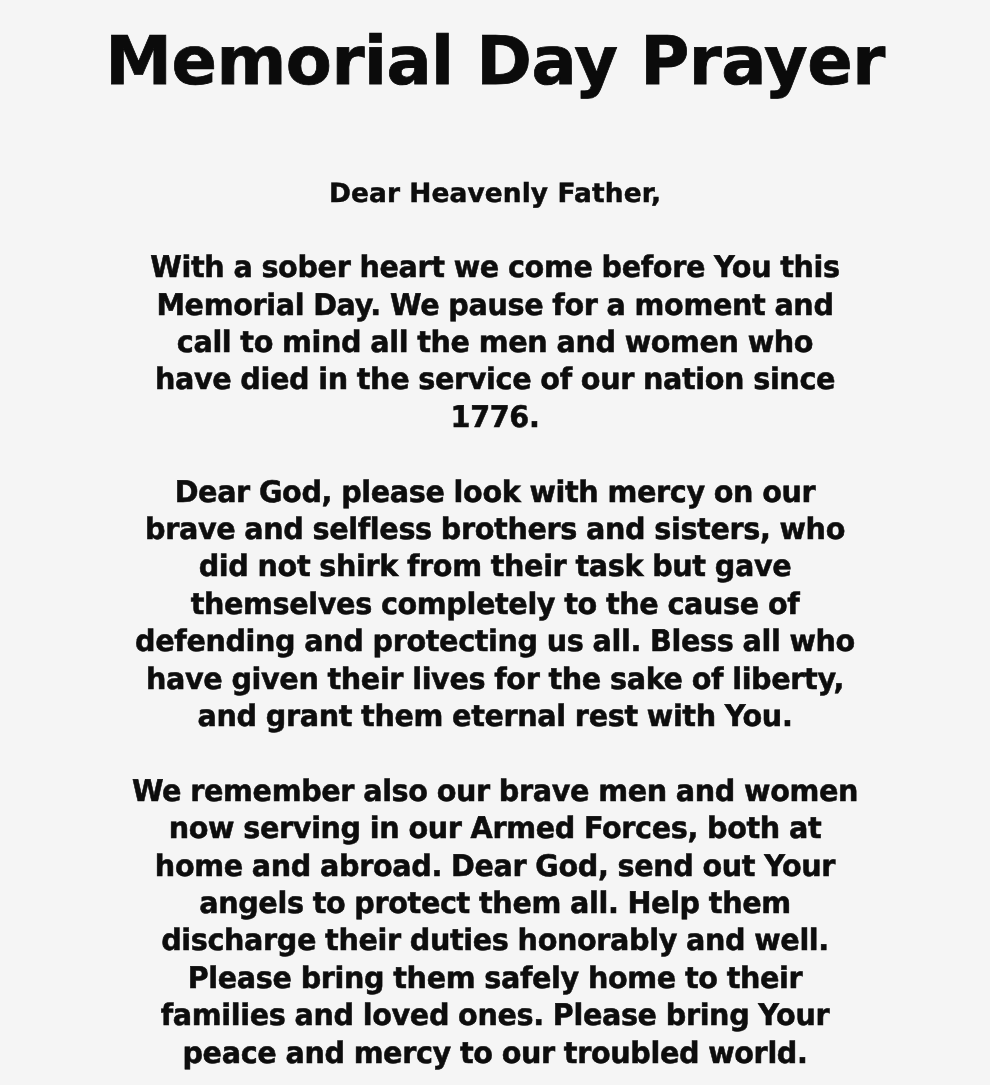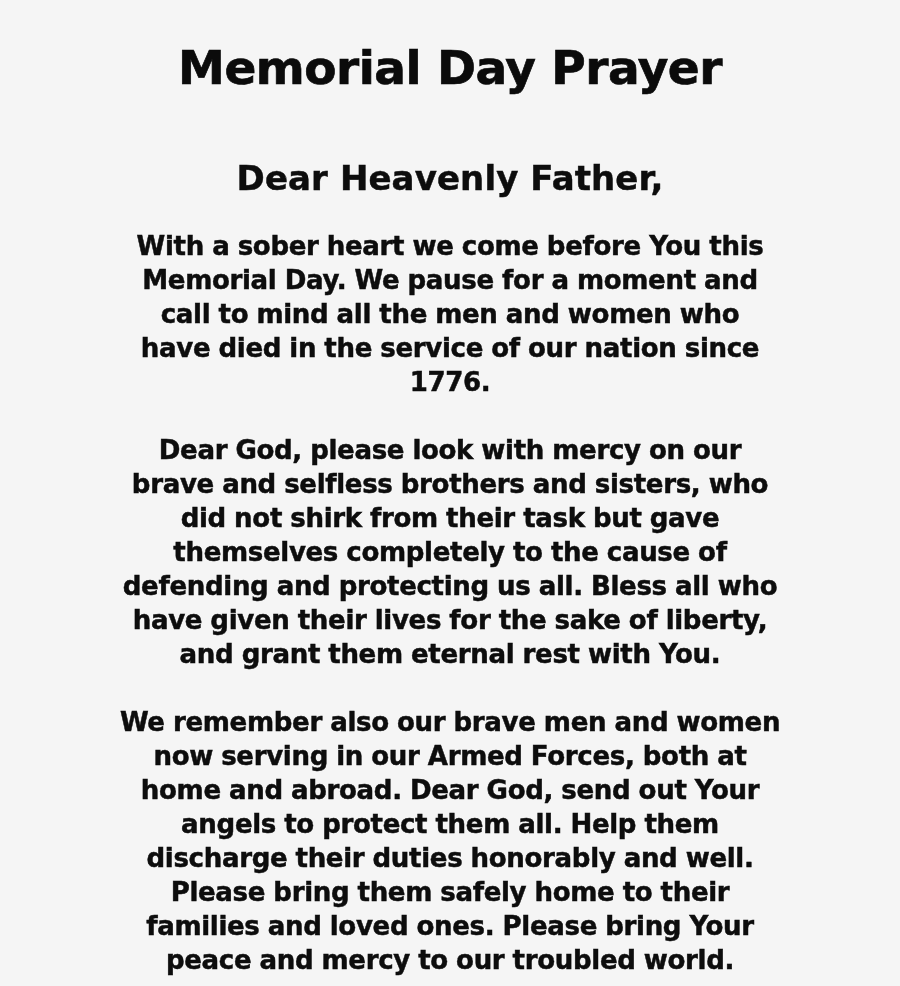--- a/index.html
+++ b/index.html
@@ -20,39 +20,39 @@
     background: #f5f5f5;
     position: relative;
     box-sizing: border-box;
     display: flex;
     flex-direction: column;
     align-items: center;
   }
   .prayer-title {
     font-family: "DejaVu Sans", sans-serif;
     font-weight: bold;
-    font-size: 47px;
+    font-size: 61px;
     line-height: 52px;
     color: #0b0b0b;
     letter-spacing: -0.5px;
     text-align: center;
     width: 780px;
-    margin-top: 42px;
+    margin-top: 30px;
     white-space: nowrap;
     -webkit-text-stroke: 0.7px #0b0b0b;
   }
   .prayer-body {
     width: 690px;
     margin-top: 36px;
     text-align: center;
   }
   .salutation {
     font-family: "DejaVu Sans", sans-serif;
     font-weight: bold;
-    font-size: 34px;
+    font-size: 24px;
     line-height: 34px;
     color: #0d0d0d;
     letter-spacing: 0.1px;
     text-align: center;
     -webkit-text-stroke: 0.45px #0d0d0d;
     margin: 0 0 34px 0;
   }
   .paragraph {
     font-family: "DejaVu Sans", sans-serif;
     font-weight: bold;

